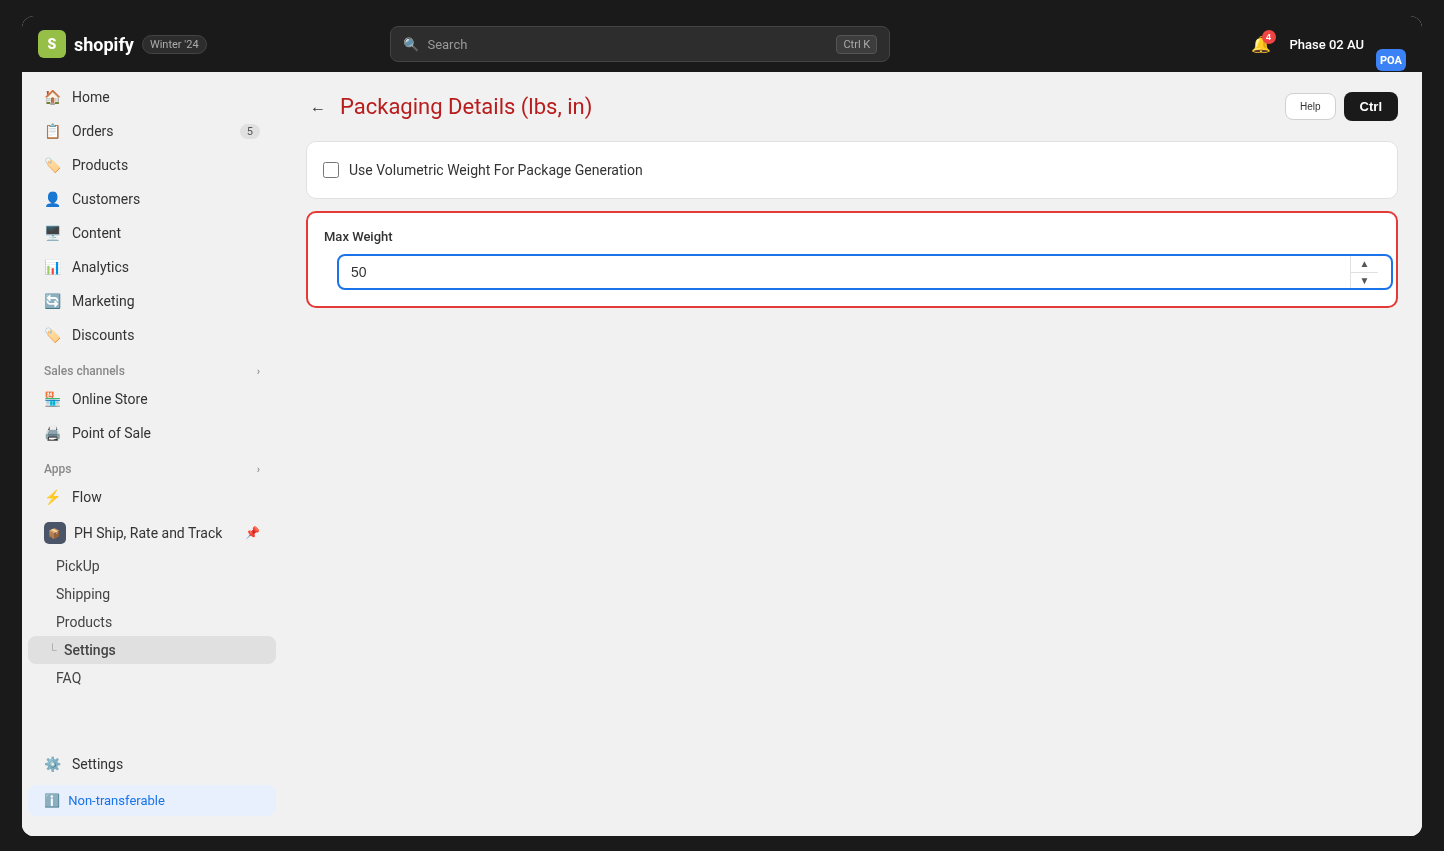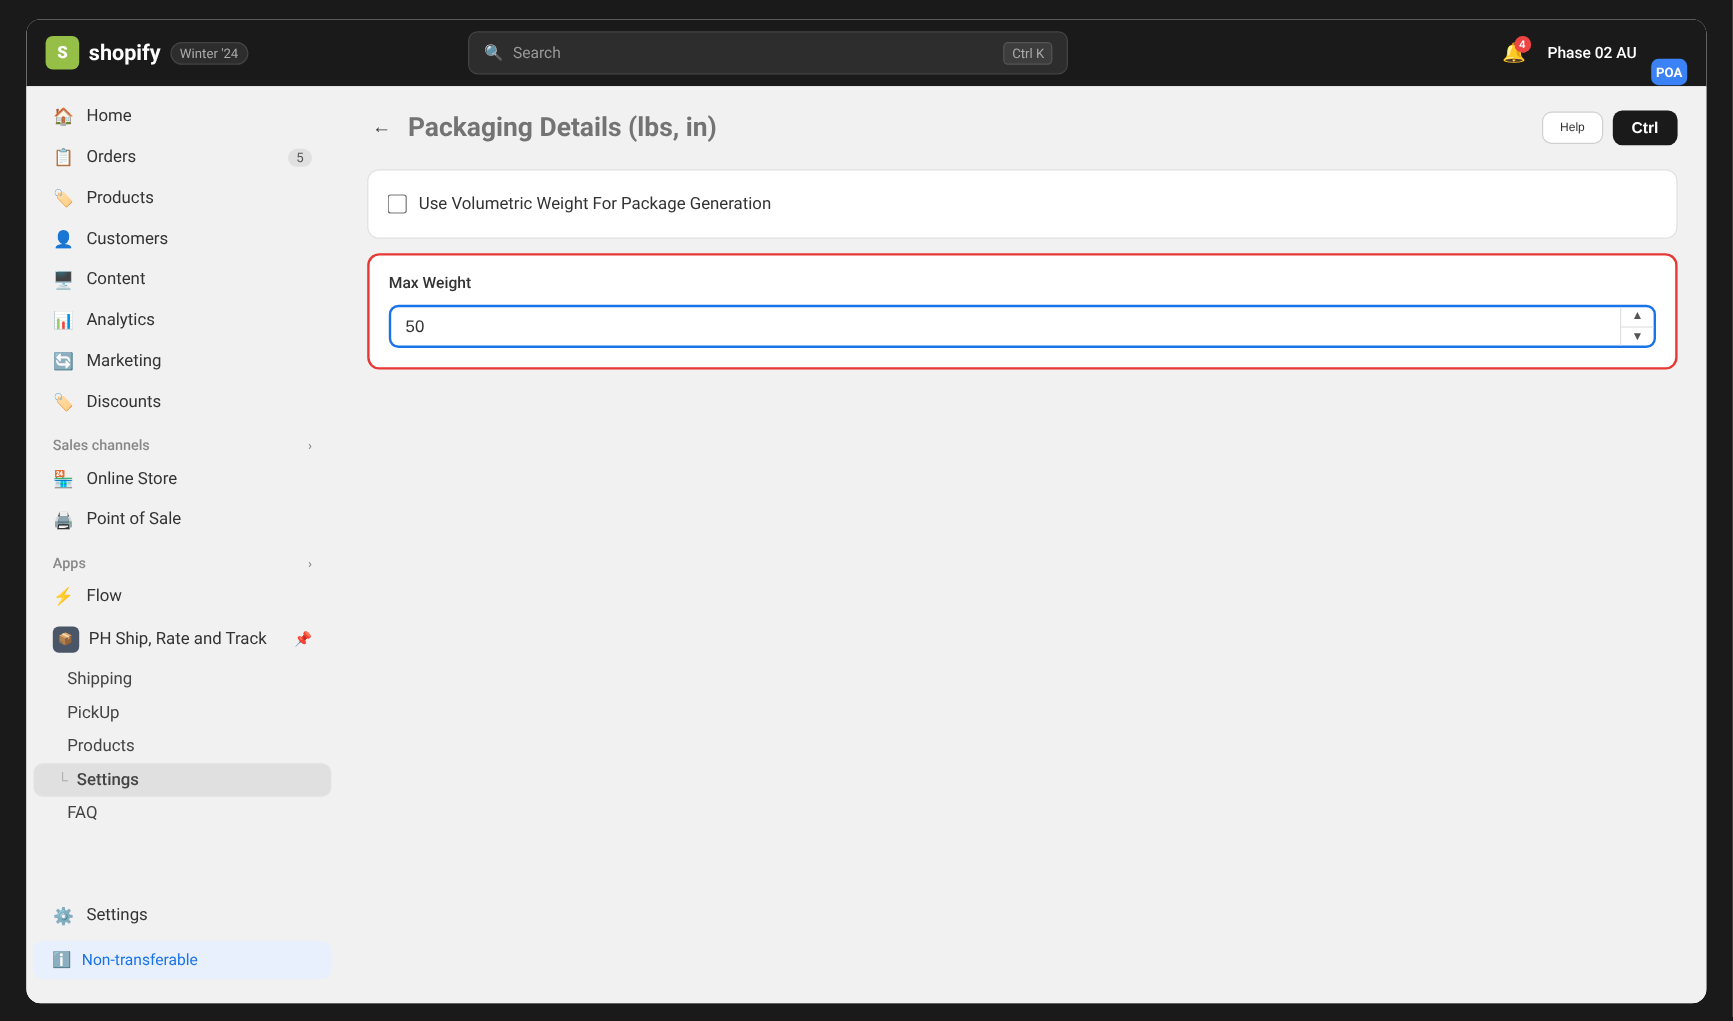--- a/index.html
+++ b/index.html
@@ -294,22 +294,22 @@
     .back-btn {
       background: none;
       border: none;
       cursor: pointer;
       color: #333;
       font-size: 16px;
       padding: 4px;
     }
     .page-title {
       font-size: 22px;
-      font-weight: 700;
-      color: #737373;
+      font-weight: 400;
+      color: #b91c1c;
     }
     .header-actions {
       display: flex;
       align-items: center;
       gap: 8px;
     }
     .btn-help {
       background: white;
       border: 1px solid #d0d0d0;
       border-radius: 8px;
@@ -396,20 +396,21 @@
     }
     .input-wrapper input {
       width: 100%;
       padding: 8px 36px 8px 12px;
       border: 2px solid #1a73e8;
       border-radius: 8px;
       font-size: 14px;
       color: #333;
       background: white;
       outline: none;
+      margin-left: 13px;
     }
     .spinner-btns {
       position: absolute;
       right: 2px;
       top: 2px;
       bottom: 2px;
       width: 28px;
       display: flex;
       flex-direction: column;
       border-left: 1px solid #e0e0e0;
@@ -515,22 +516,22 @@
         <span class="icon">⚡</span>
         <span>Flow</span>
       </div>
 
       <div class="sidebar-app-item">
         <div class="app-icon-small" style="background:#4a5568;">📦</div>
         <span>PH Ship, Rate and Track</span>
         <span class="pin-icon">📌</span>
       </div>
 
+      <div class="sidebar-sub-item">PickUp</div>
       <div class="sidebar-sub-item">Shipping</div>
-      <div class="sidebar-sub-item">PickUp</div>
       <div class="sidebar-sub-item">Products</div>
       <div class="sidebar-sub-item with-line active">Settings</div>
       <div class="sidebar-sub-item">FAQ</div>
 
       <div class="sidebar-bottom">
         <div class="sidebar-item">
           <span class="icon">⚙️</span>
           <span>Settings</span>
         </div>
         <div class="non-transferable">

